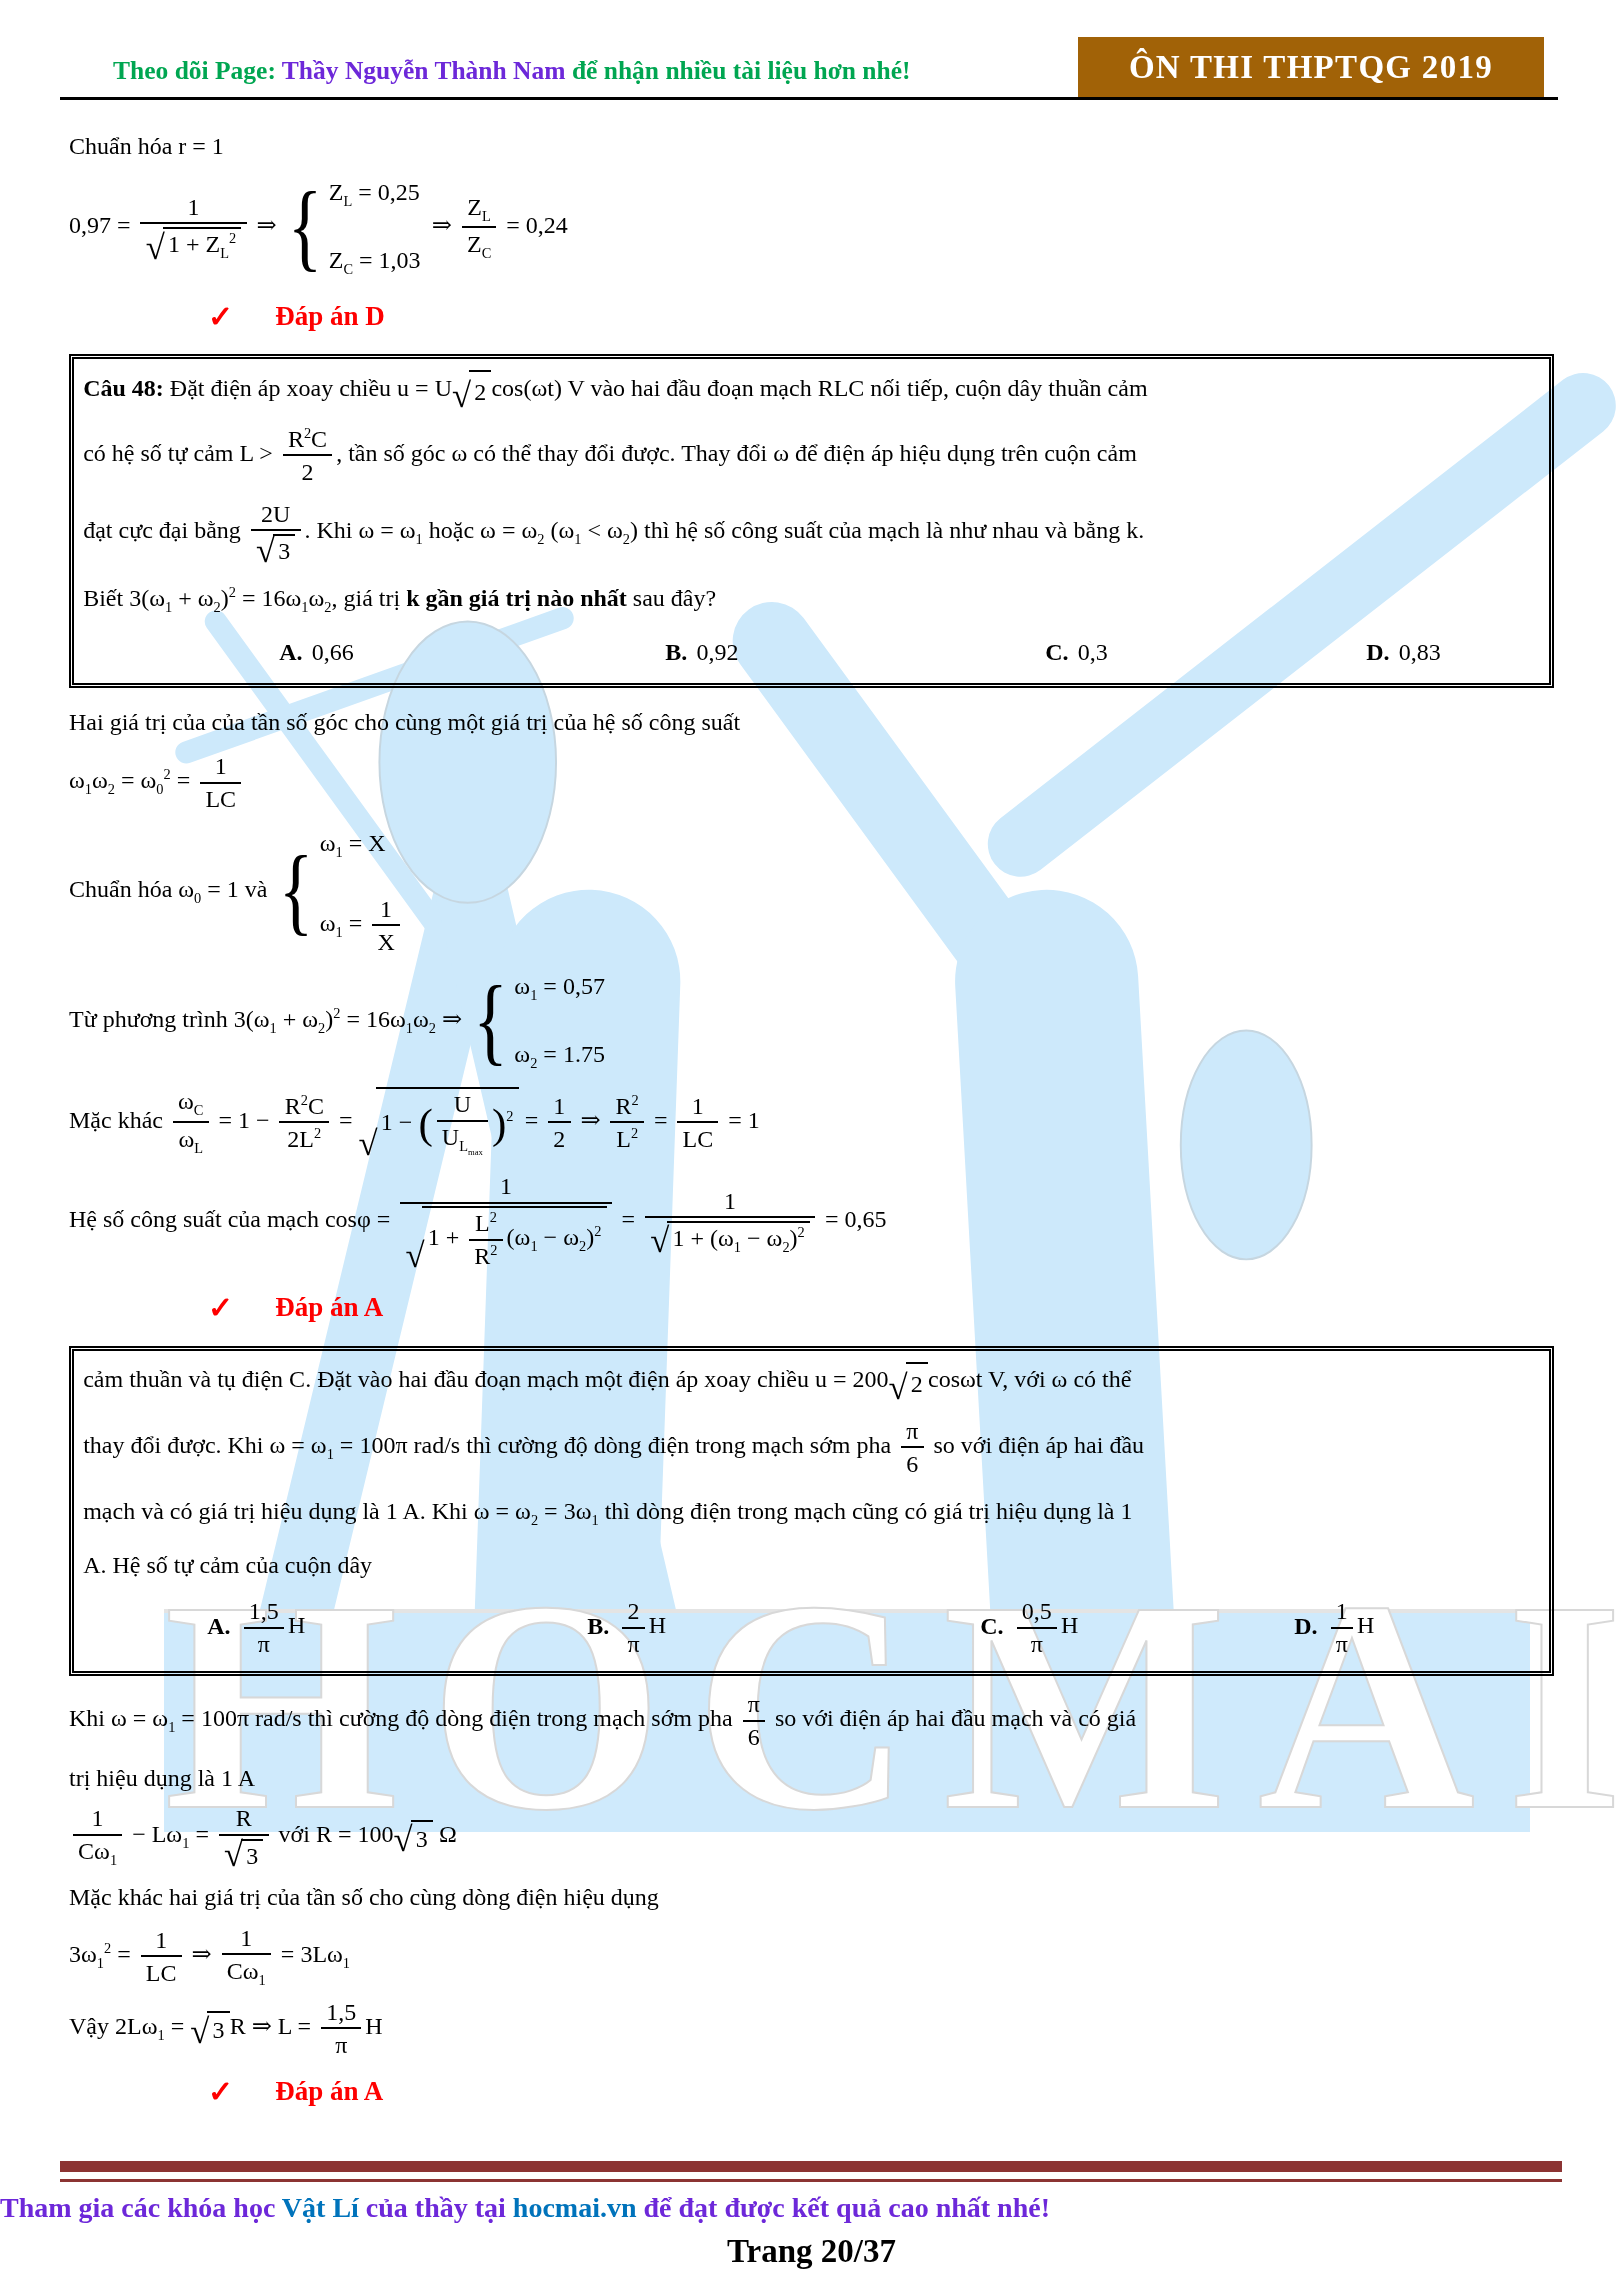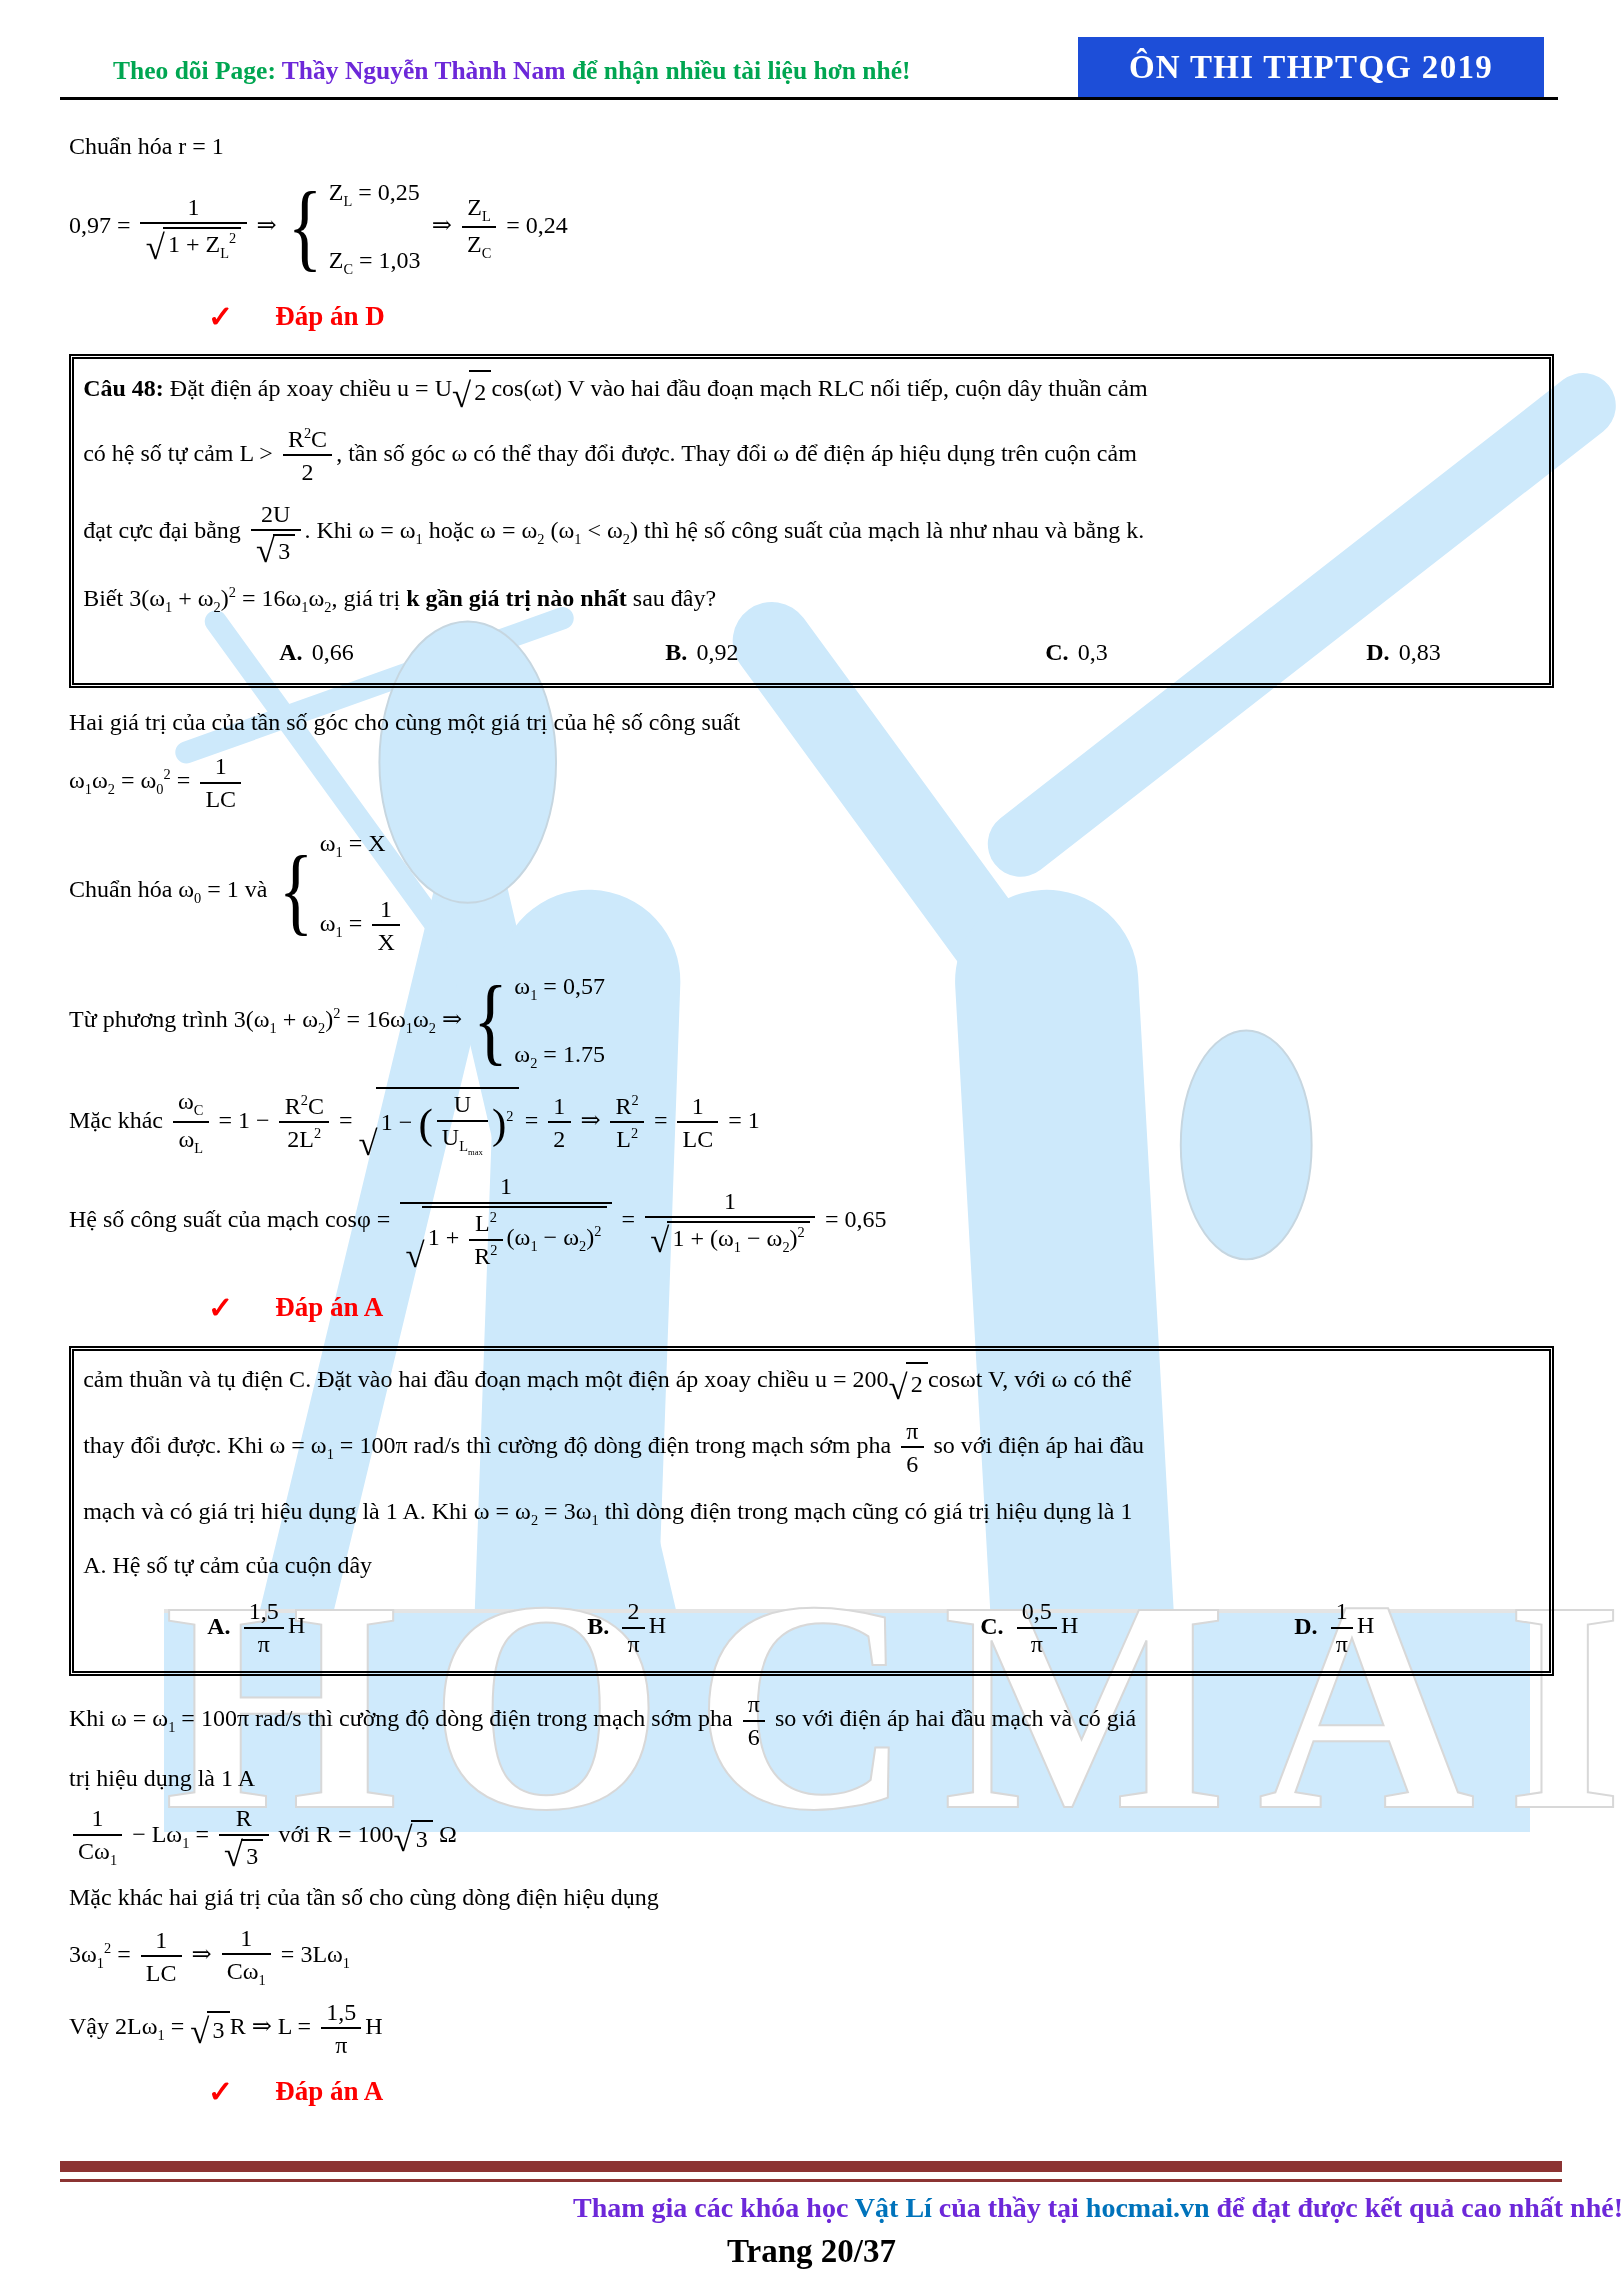--- a/index.html
+++ b/index.html
@@ -15,21 +15,21 @@
   .wm-word{position:absolute;left:164px;top:1449px;width:1366px;z-index:2;
     font-family:"Liberation Serif","DejaVu Serif",serif;font-weight:bold;
     font-size:301px;line-height:301px;color:#ffffff;letter-spacing:31px;
     text-align:right;white-space:nowrap;
     -webkit-text-stroke:2px #d8d8d8;text-shadow:0 0 1.3px #d0d0d0;}
   .hdr,.main,.footer{position:relative;z-index:10;}
   
   .hdr-left{position:absolute;top:56px;left:113px;font-weight:bold;font-size:25.5px;white-space:nowrap;}
   .green{color:#00a651}.red{color:#6d28d9}.blue{color:#0073bb}
   .hdr-rule{position:absolute;top:97px;left:60px;width:1498px;height:2.6px;background:#000;}
-  .badge{position:absolute;top:37px;left:1078px;width:466px;height:60px;background:#1d4ed8;
+  .badge{position:absolute;top:37px;left:1078px;width:466px;height:60px;background:#a16207;
     color:#fff;font-weight:bold;font-size:33px;display:flex;align-items:center;justify-content:center;
     letter-spacing:1.3px;}
   
   .main{position:absolute;top:110px;left:69px;width:1485px;font-size:24px;line-height:1.5;}
   .line{margin:0 0 13px;}
   .mt28{margin-top:18.3px;}
   .formula{margin:5.2px 0 15.7px;line-height:1.25;}
   
   .fr{display:inline-flex;flex-direction:column;text-align:center;vertical-align:middle;margin:0 3.9px;}
   .fr .nu{display:block;padding:0 5.2px 2px;border-bottom:2.6px solid #000;line-height:1.1;}
@@ -53,21 +53,21 @@
   .qbox .line{margin-bottom:15.7px;}
   .opts{display:grid;margin-top:3px;font-size:24px;}
   .opts48{grid-template-columns:386px 380px 321px 1fr;padding-left:196px;}
   .opts49{grid-template-columns:380px 393px 314px 1fr;padding-left:124px;align-items:center;}
   .opt b{margin-right:9.2px;}
   .tight .formula{margin:3.9px 0 10.5px;}
   .tight .line{margin-bottom:9.2px;}
   
   .sep1{position:absolute;top:2161px;left:60px;width:1502px;height:11px;background:#8c3433;z-index:10;}
   .sep2{position:absolute;top:2179px;left:60px;width:1502px;height:3.3px;background:#8c3433;z-index:10;}
-  .foot{position:absolute;top:2192px;left:0;width:100%;text-align:right;
+  .foot{position:absolute;top:2192px;left:0;width:100%;text-align:left;
     font-size:28px;font-weight:bold;color:#fe0000;z-index:10;white-space:nowrap;}
   .page-num{position:absolute;top:2233px;left:0;width:100%;text-align:center;
     font-size:33px;font-weight:bold;color:#000;z-index:10;}
 </style>
 </head>
 <body>
 
 <div class="page">
 
   <svg class="wm-svg" width="1623" height="2295" viewBox="0 0 2481 3508" aria-hidden="true">

